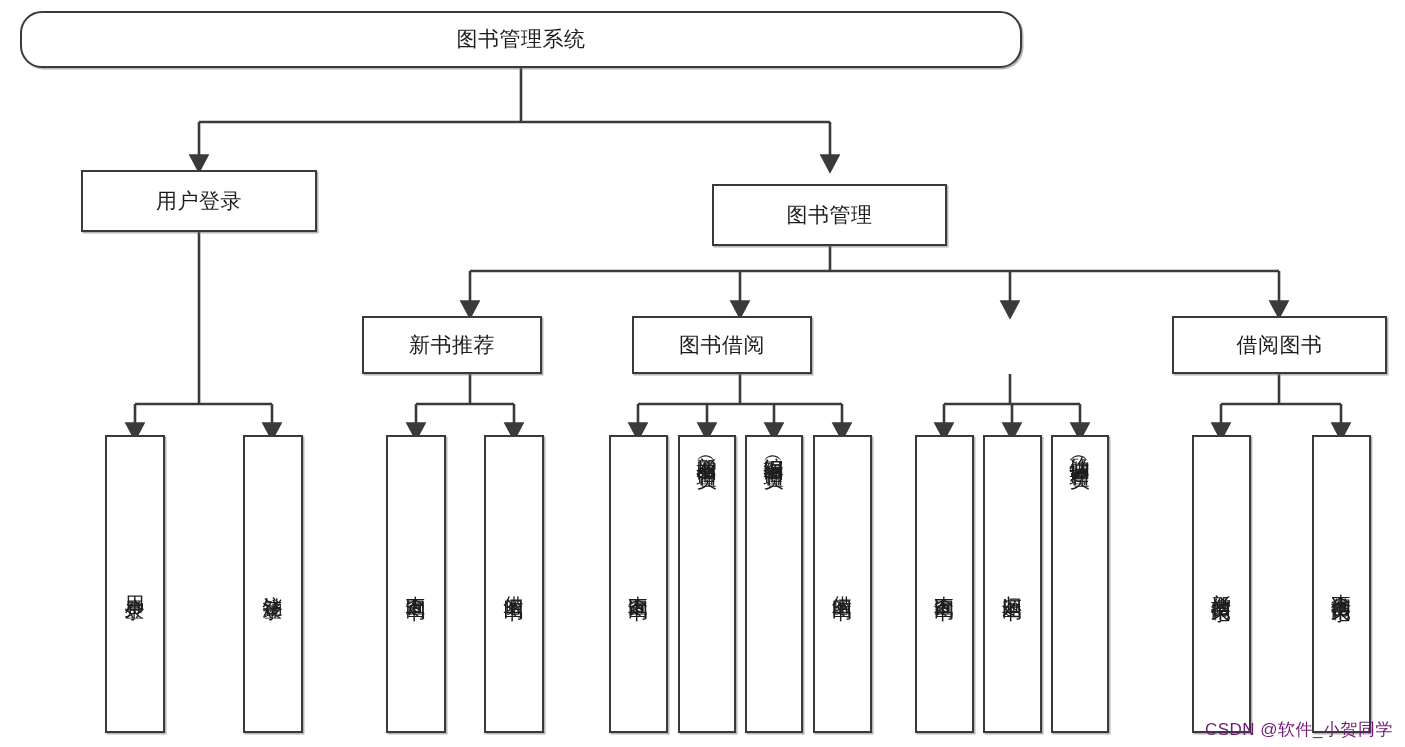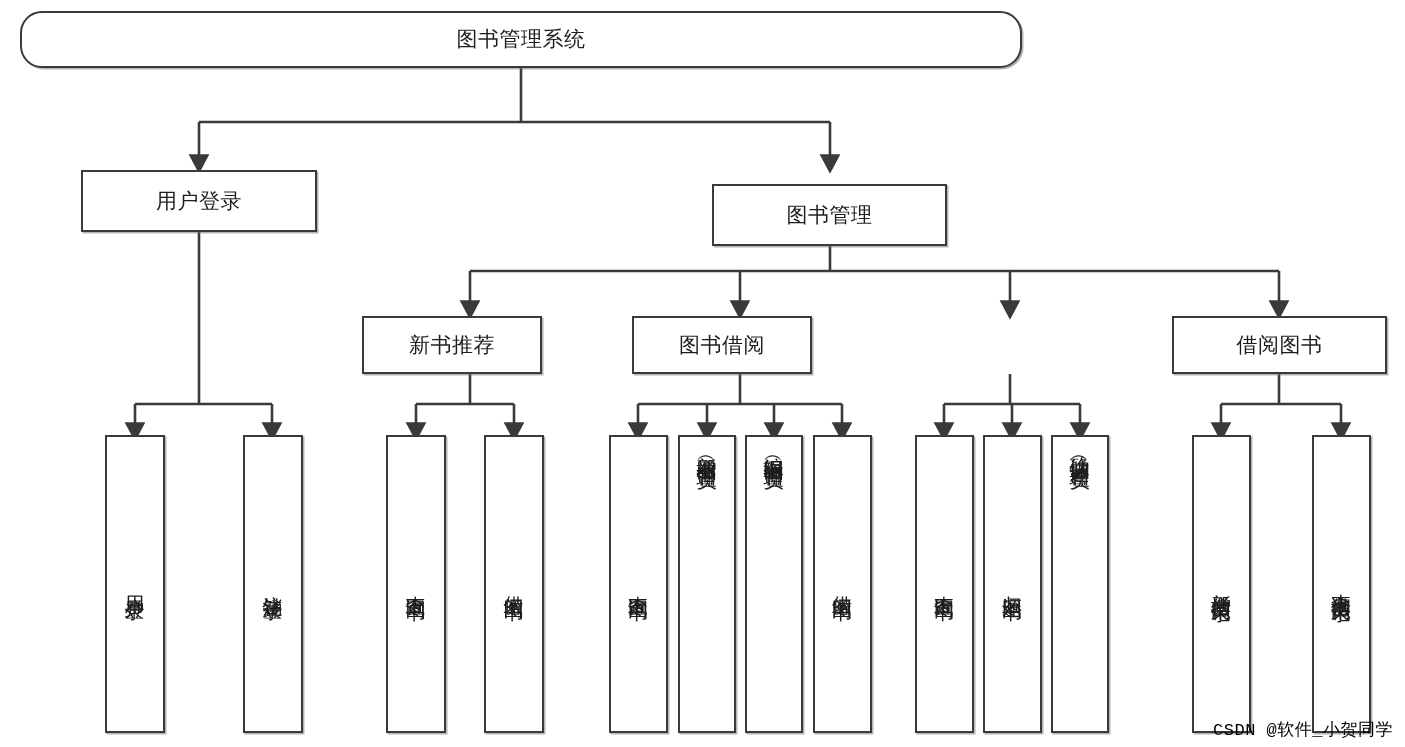--- a/index.html
+++ b/index.html
@@ -58,25 +58,25 @@
   }
   .node.vertical.centered {
     align-items: center;
     padding-top: 0;
   }
   #watermark {
     position: absolute;
     right: 12px;
     bottom: 6px;
     font-size: 17px;
-    color: #000000;
+    color: #701a75;
     letter-spacing: 0.5px;
     z-index: 5;
     white-space: nowrap;
-    font-family: Liberation Mono, monospace;
+    font-family: Liberation Sans, sans-serif;
     margin-top: 26px;
   }
 </style>
 </head>
 <body>
 
 <div id="canvas">
 
   <svg id="diagram-svg" viewBox="0 0 1405 747">
     <defs>

